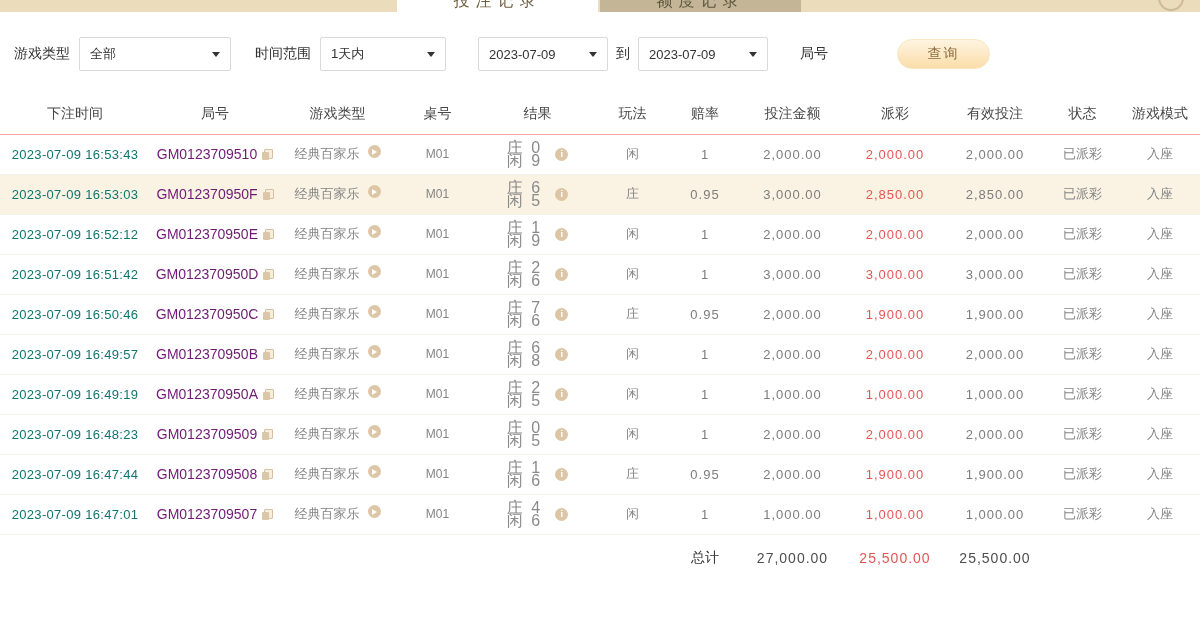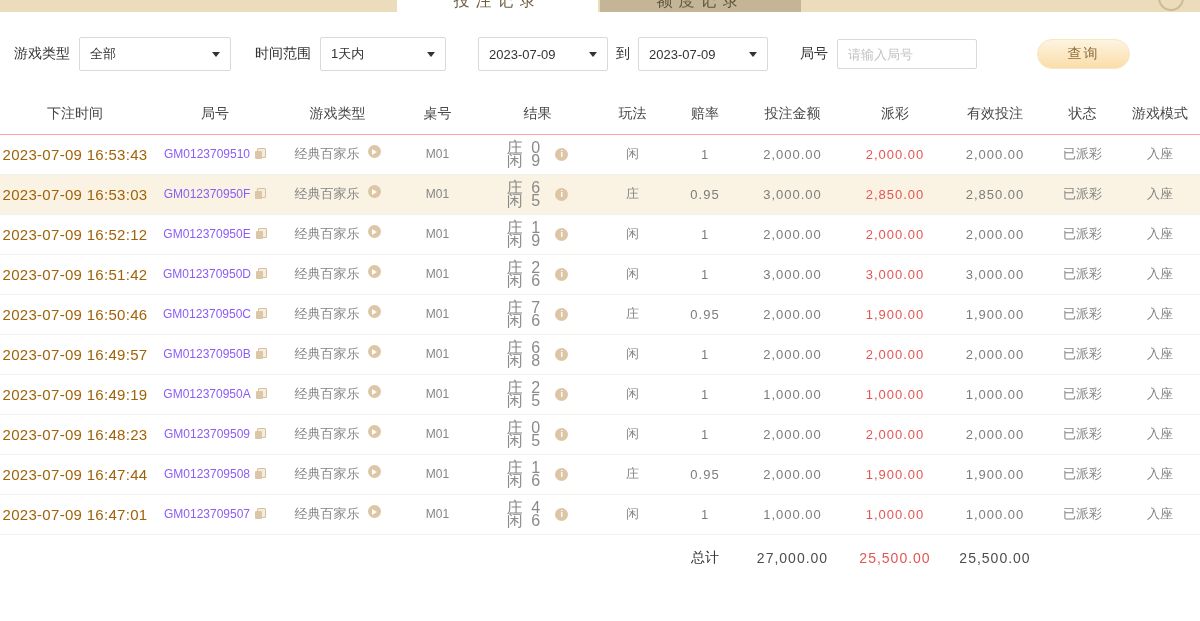--- a/index.html
+++ b/index.html
@@ -112,22 +112,22 @@
   }
   td {
     height: 40px;
     text-align: center;
     font-size: 13px;
     color: #858585;
     border-bottom: 1px solid #f3f1ec;
     white-space: nowrap;
   }
   tr.hl td { background: #faf3e3; margin-left: 21px; }
-  td.c-time { font-size: 15px; color: #a16207; letter-spacing: 0.3px; }
-  td.c-round { font-size: 12px; color: #8b5cf6; }
+  td.c-time { font-size: 13px; color: #0f766e; letter-spacing: 0.3px; }
+  td.c-round { font-size: 14px; color: #701a75; }
   td.c-table { font-size: 12px; }
   td.c-num { letter-spacing: 1px; color: #7d7d7d; }
   td.c-red { color: #e25653; letter-spacing: 1px; }
   .copy-icon {
     display: inline-block; position: relative;
     width: 11px; height: 11px; margin-left: 5px;
     vertical-align: -1px; cursor: pointer;
   }
   .copy-icon::before {
     content: ""; position: absolute; right: 0; top: 0;
@@ -202,21 +202,20 @@
     <span>2023-07-09</span>
     <i class="caret"></i>
   </div>
   <span class="to-label">到</span>
   <div class="box sel-date">
     <span>2023-07-09</span>
     <i class="caret"></i>
   </div>
 
   <span class="f-label lbl-round">局号</span>
-  <input class="round-input" type="text" placeholder="请输入局号" style="">
 
   <button class="query-btn">查询</button>
 </div>
 
 <table>
   <colgroup>
     <col style="width:150px">
       <col style="width:130px">
       <col style="width:115px">
       <col style="width:85px">

